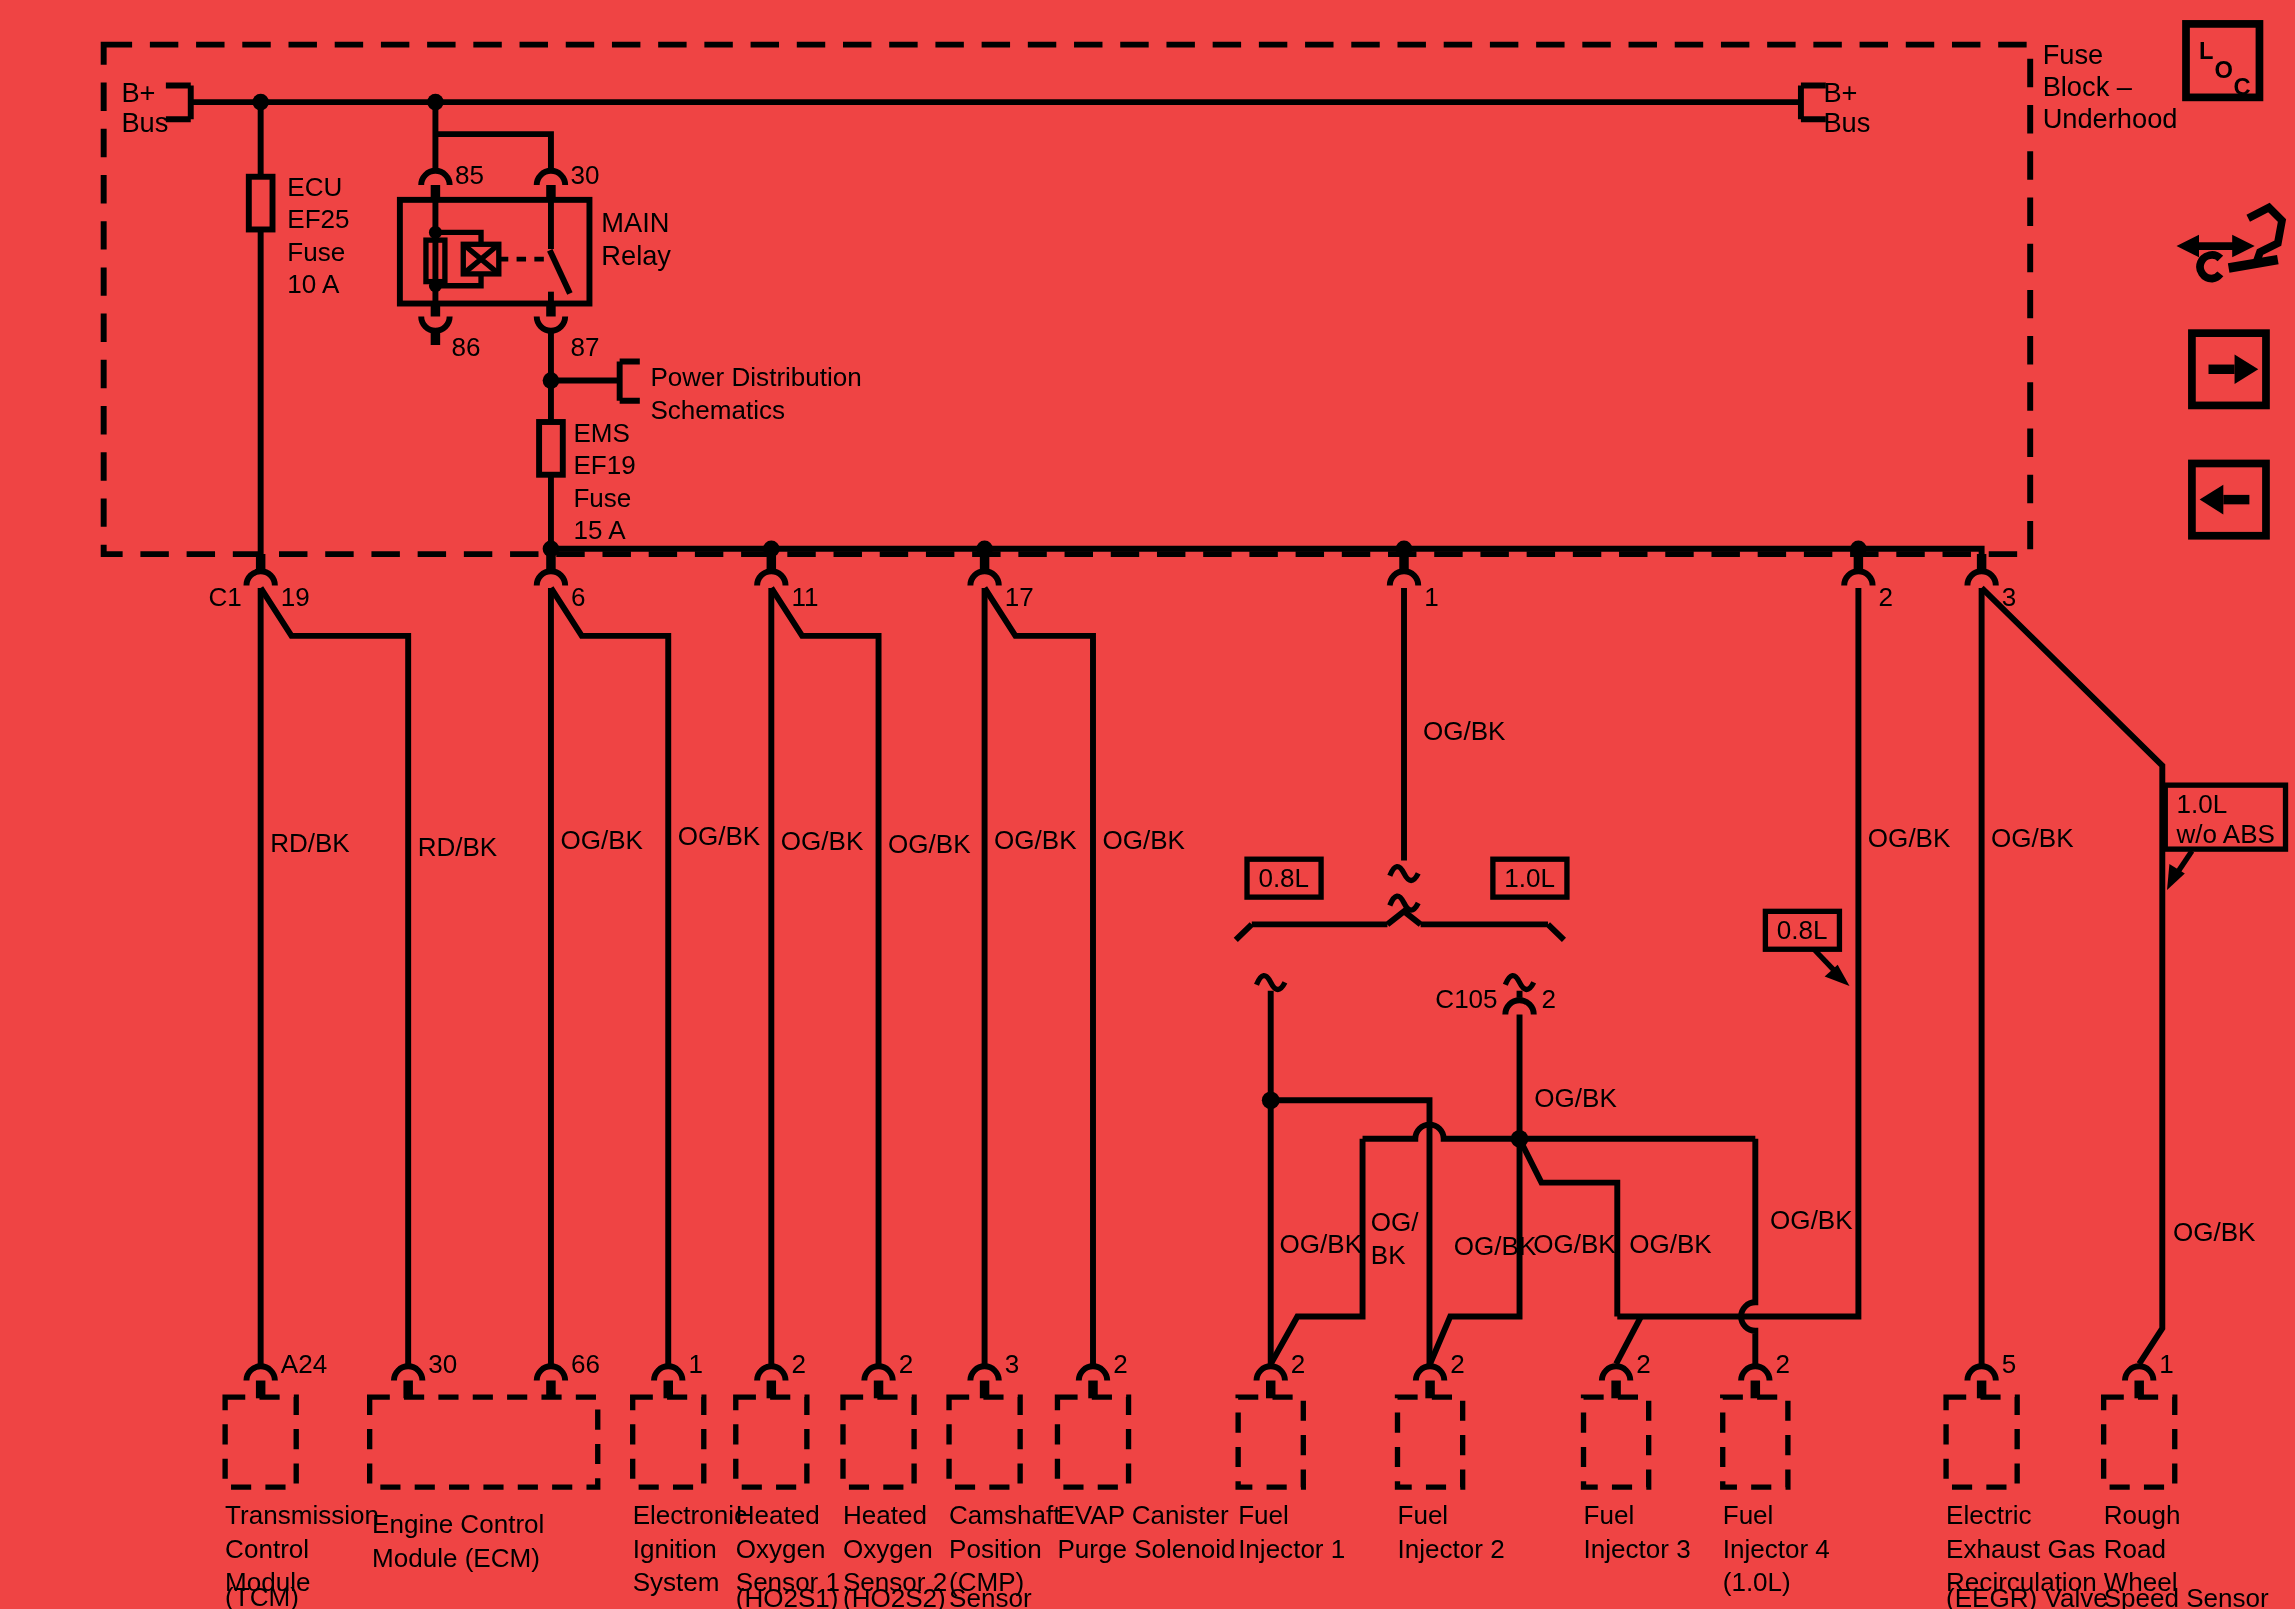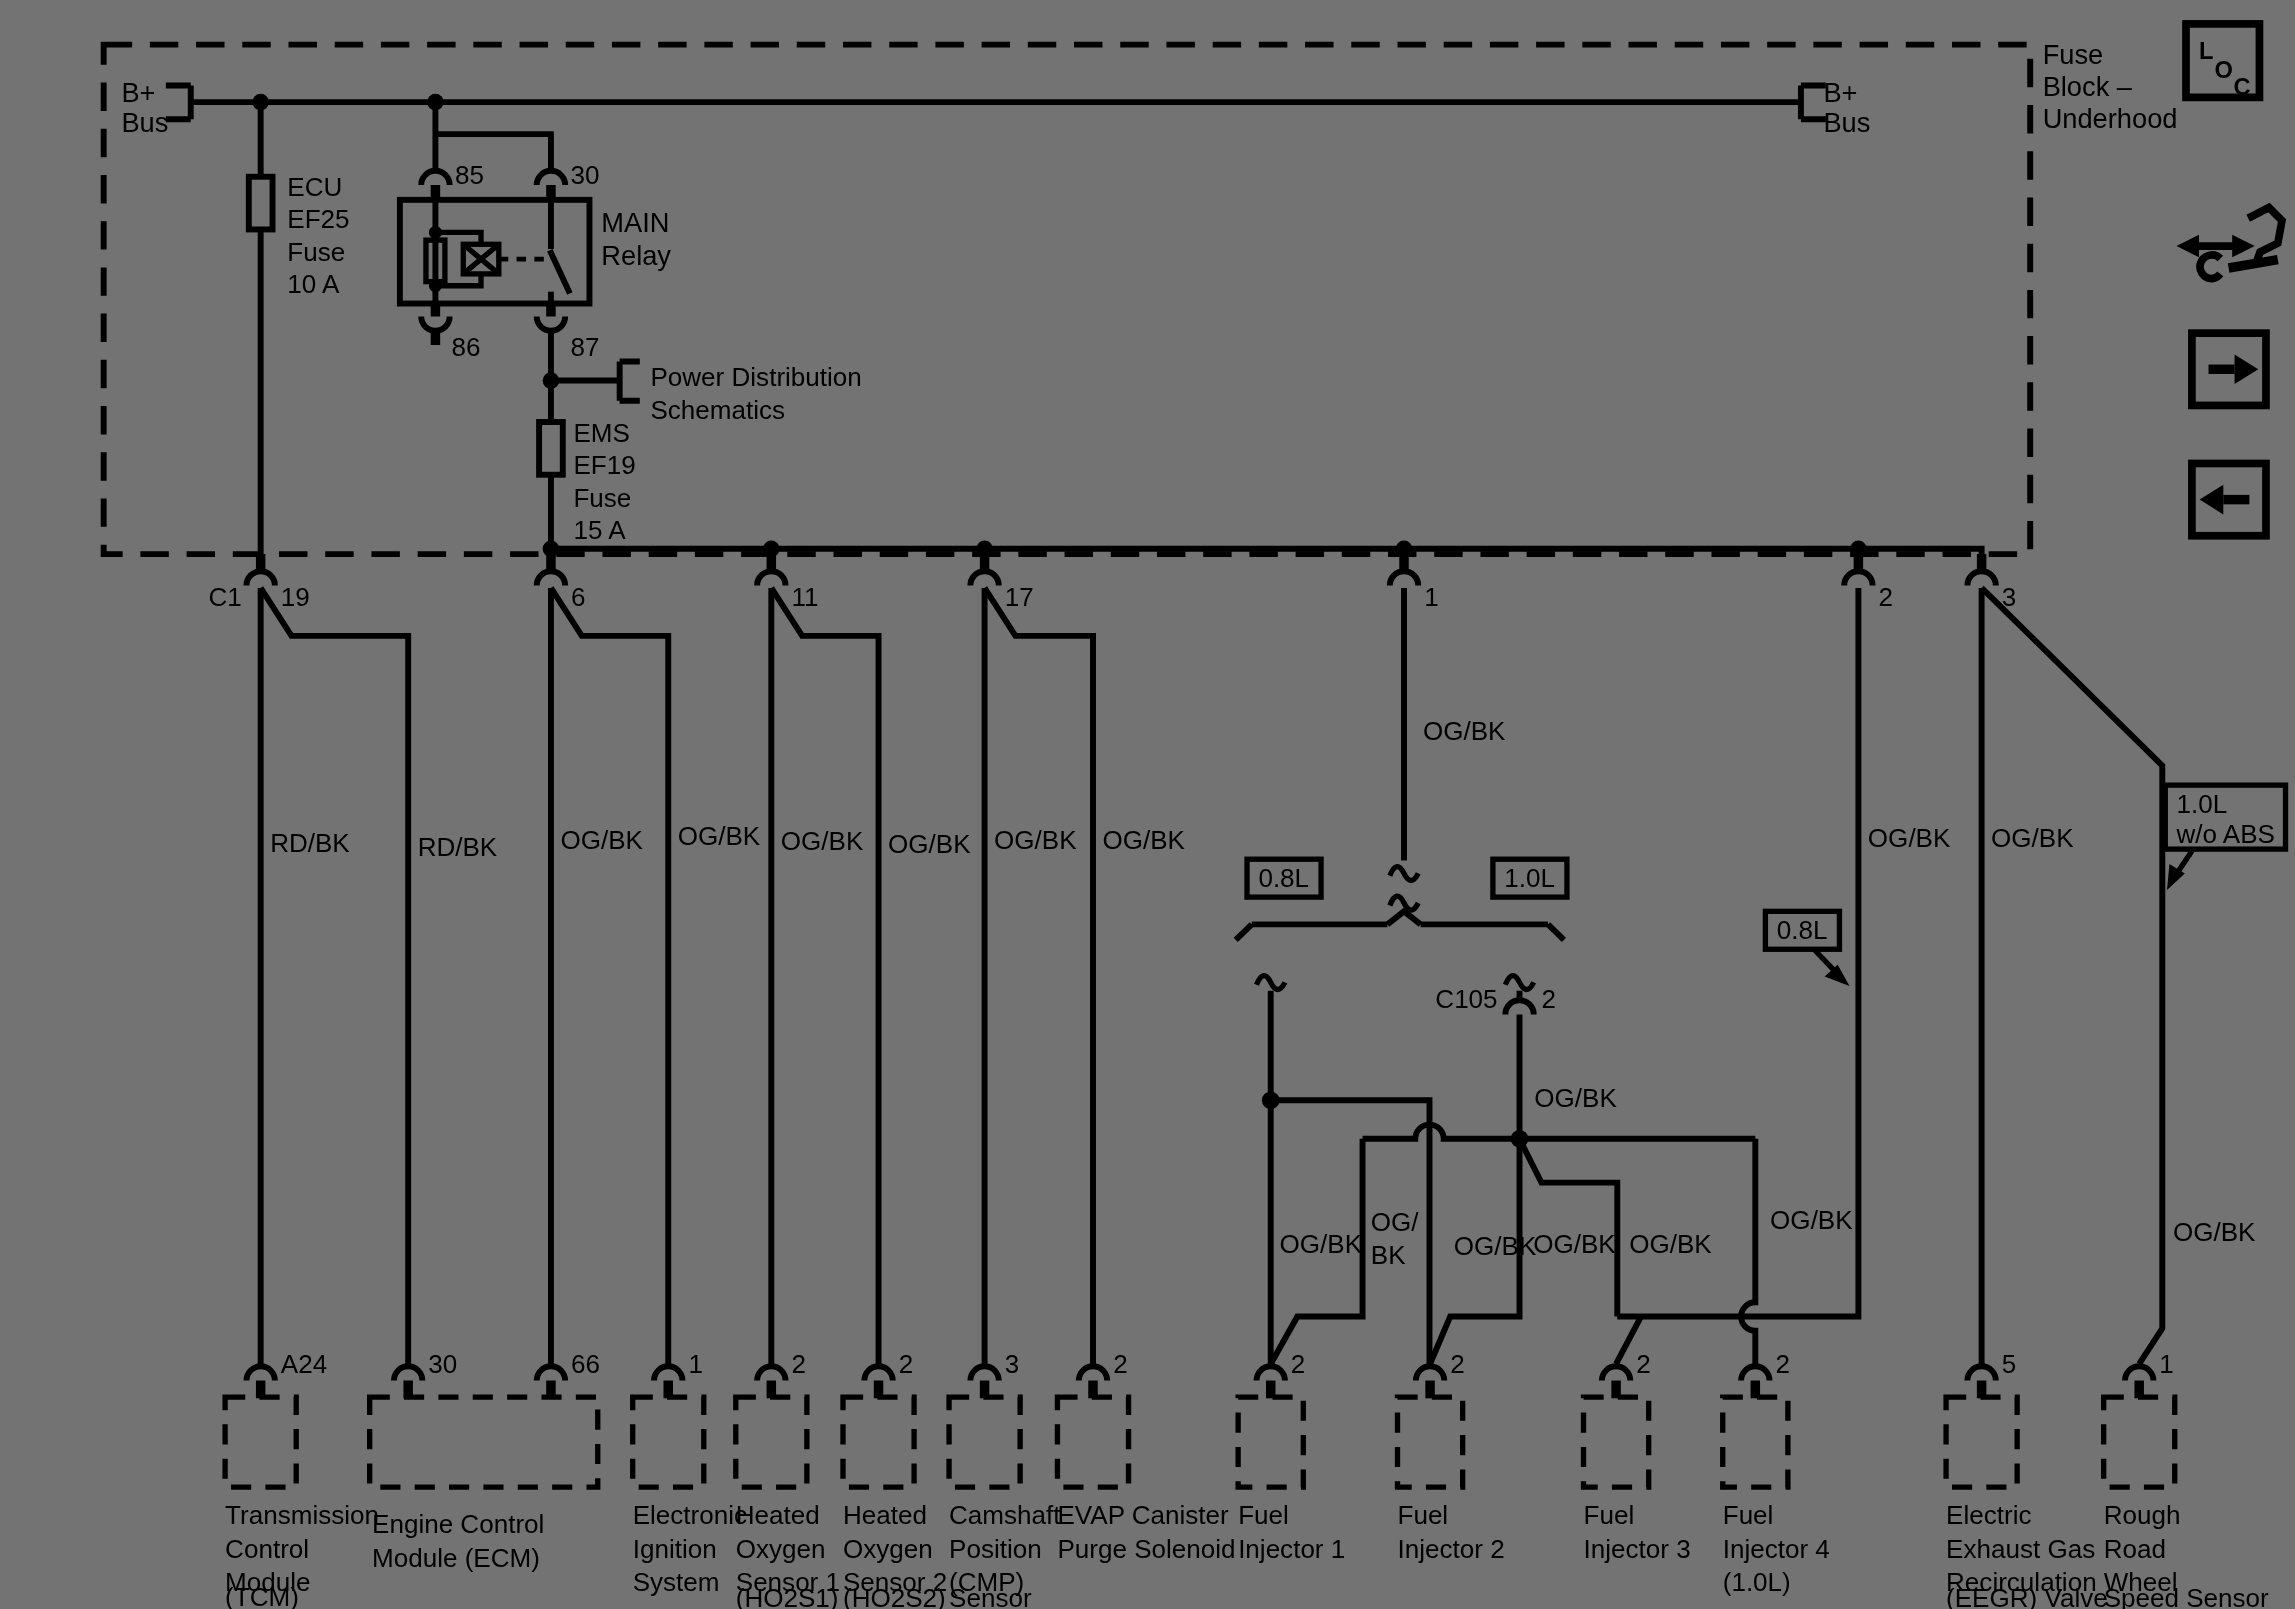--- a/index.html
+++ b/index.html
@@ -1,16 +1,16 @@
 <!DOCTYPE html>
 <html style="font-size:9.5px"><head>
 <meta charset="utf-8">
 <style>
   html,body{margin:0;padding:0;background:#ffffff;}
-  .stage{width:2295px;height:1610px;position:relative;background:#737373;}
+  .stage{width:2295px;height:1610px;position:relative;background:#ef4444;}
   svg{display:block;}
   text{font-family:"Liberation Sans", sans-serif;fill:#000;}
   .t44{font-size:44px;}
   .t46{font-size:46px;}
   .t40{font-size:40px;font-weight:bold;}
   .wire{stroke:#000;stroke-width:10;fill:none;}
   .wire16{stroke:#000;stroke-width:16;fill:none;}
   .thin{stroke:#000;stroke-width:9;fill:none;}
   .boxsolid{stroke:#000;stroke-width:10;fill:none;}
   .boxthick{stroke:#000;stroke-width:13;fill:none;}

